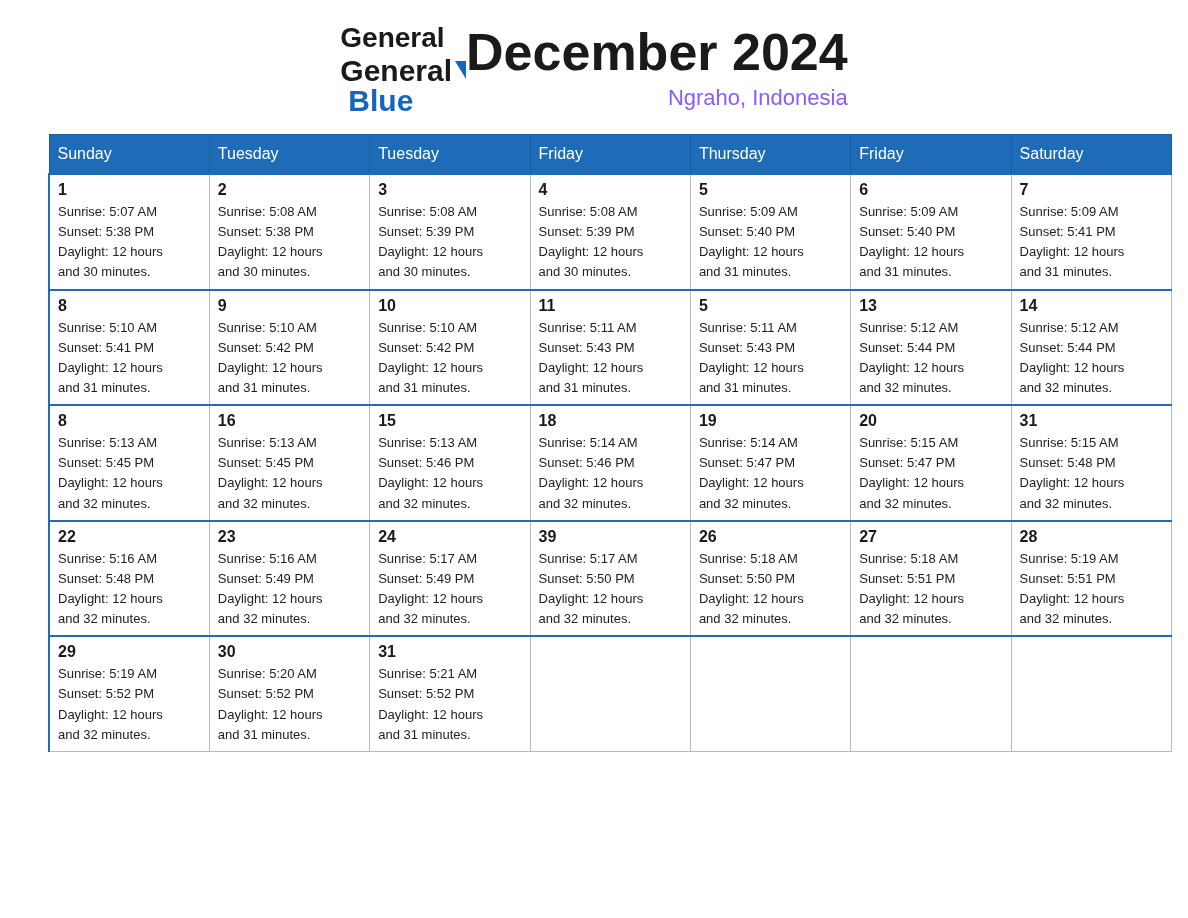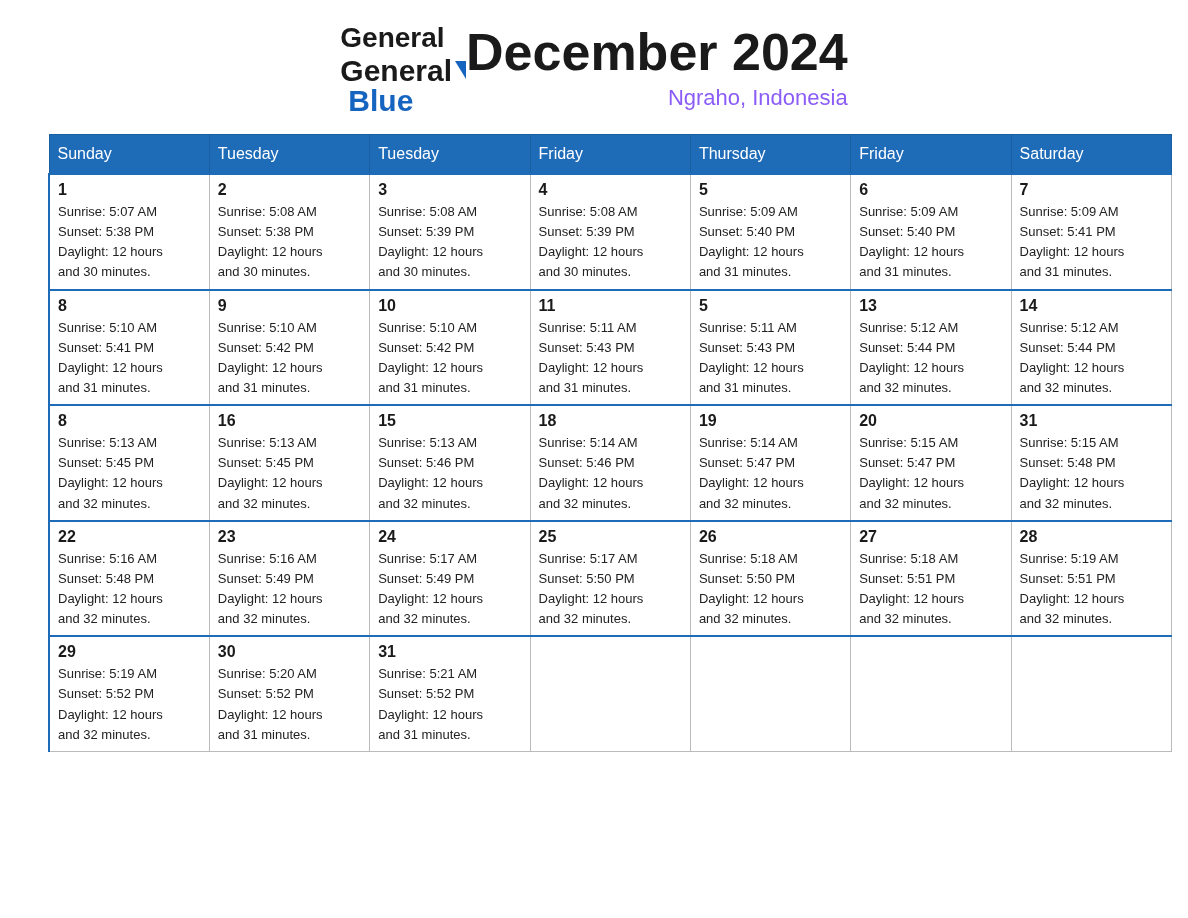--- a/index.html
+++ b/index.html
@@ -233,21 +233,21 @@
       </td>
         <td>
         <span class="day-number">23</span>
         <div class="day-info">Sunrise: 5:16 AM<br>Sunset: 5:49 PM<br>Daylight: 12 hours<br>and 32 minutes.</div>
       </td>
         <td>
         <span class="day-number">24</span>
         <div class="day-info">Sunrise: 5:17 AM<br>Sunset: 5:49 PM<br>Daylight: 12 hours<br>and 32 minutes.</div>
       </td>
         <td>
-        <span class="day-number">25</span>
+        <span class="day-number">39</span>
         <div class="day-info">Sunrise: 5:17 AM<br>Sunset: 5:50 PM<br>Daylight: 12 hours<br>and 32 minutes.</div>
       </td>
         <td>
         <span class="day-number">26</span>
         <div class="day-info">Sunrise: 5:18 AM<br>Sunset: 5:50 PM<br>Daylight: 12 hours<br>and 32 minutes.</div>
       </td>
         <td>
         <span class="day-number">27</span>
         <div class="day-info">Sunrise: 5:18 AM<br>Sunset: 5:51 PM<br>Daylight: 12 hours<br>and 32 minutes.</div>
       </td>

